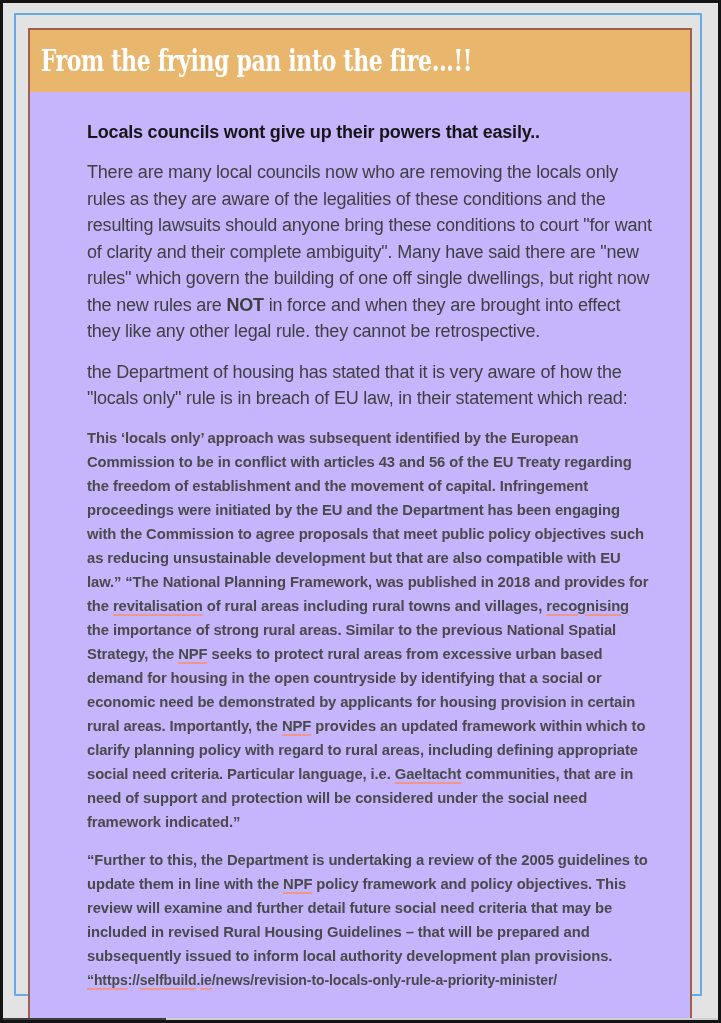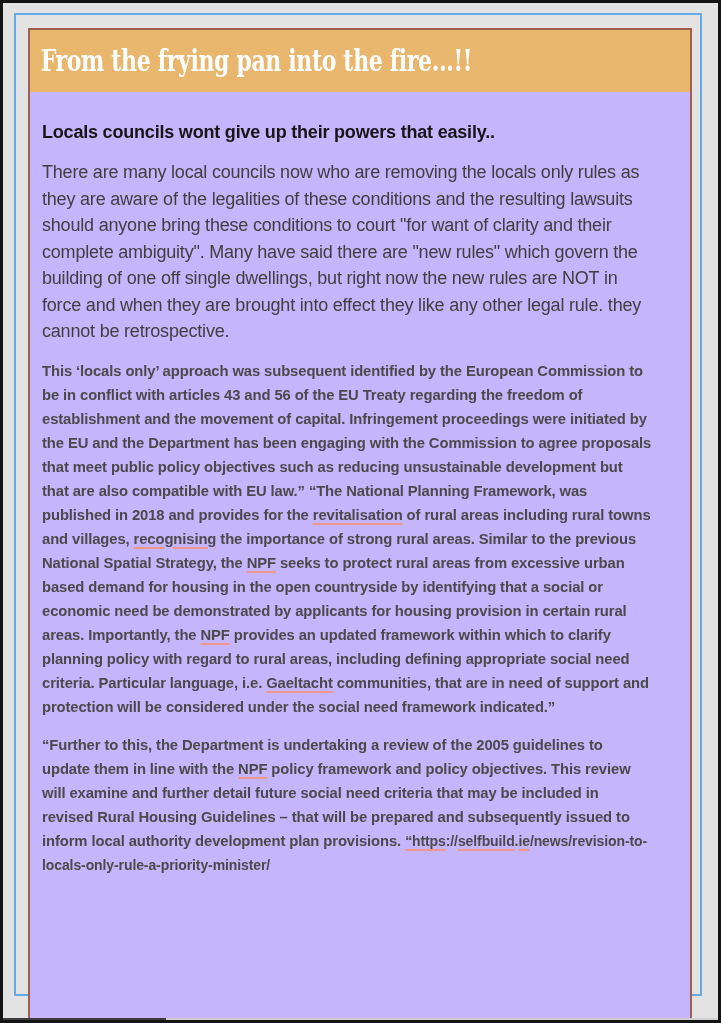--- a/index.html
+++ b/index.html
@@ -41,20 +41,21 @@
     color: #ffffff;
     white-space: nowrap;
     padding-left: 14px;
     letter-spacing: -0.5px;
     transform: scaleX(0.76);
     transform-origin: left center;
   }
   .content {
     padding: 30px 38px 0 12px;
     color: #3f3f3f;
+    margin-left: 45px;
   }
   .article-heading {
     font-size: 18px;
     font-weight: bold;
     color: #161616;
     letter-spacing: -0.2px;
     margin: 0 0 16px 0;
   }
   .para {
     margin: 0 0 14px 0;
@@ -65,21 +66,21 @@
     letter-spacing: -0.2px;
     color: #3f3f3f;
   }
   .para.quote {
     font-size: 14.8px;
     font-weight: bold;
     line-height: 24px;
     letter-spacing: -0.1px;
     color: #4a4a4a;
   }
-  .seg-bold { font-weight: normal; }
+  .seg-bold { font-weight: bold; }
   .seg-redline {
     text-decoration: underline;
     text-decoration-color: #f0978d;
     text-decoration-thickness: 2px;
     text-underline-offset: 3px;
   }
   .seg-cite {
     font-size: 14px;
     letter-spacing: -0.1px;
     color: #4a4a4a;
@@ -104,20 +105,21 @@
 
 <div class="card">
   <div class="banner">
     <div class="banner-title">From the frying pan into the fire...!!</div>
   </div>
 
   <div class="content">
     <h1 class="article-heading">Locals councils wont give up their powers that easily..</h1>
     <div>
         <p class="para body"><span>There are many local councils now who are removing the locals only rules as they are aware of the legalities of these conditions and the resulting lawsuits should anyone bring these conditions to court "for want of clarity and their complete ambiguity".  Many have said there are "new rules" which govern the building of one off single dwellings, but right now the new rules are </span><span class="seg-bold">NOT</span><span> in force and when they are brought into effect they like any other legal rule. they cannot be retrospective.</span></p>
+        <p class="para body"><span>the Department of housing has stated that it is very aware of how the "locals only" rule is in breach of EU law, in their statement which read:</span></p>
         <p class="para quote"><span>This ‘locals only’ approach was subsequent identified by the European Commission to be in conflict with articles 43 and 56 of the EU Treaty regarding the freedom of establishment and the movement of capital. Infringement proceedings were initiated by the EU and the Department has been engaging with the Commission to agree proposals that meet public policy objectives such as reducing unsustainable development but that are also compatible with EU law.”  “The National Planning Framework, was published in 2018 and provides for the </span><span class="seg-redline">revitalisation</span><span> of rural areas including rural towns and villages, </span><span class="seg-redline">recognising</span><span> the importance of strong rural areas. Similar to the previous National Spatial Strategy, the </span><span class="seg-redline">NPF</span><span> seeks to protect rural areas from excessive urban based demand for housing in the open countryside by identifying that a social or economic need be demonstrated by applicants for housing provision in certain rural areas.  Importantly, the </span><span class="seg-redline">NPF</span><span> provides an updated framework within which to clarify planning policy with regard to rural areas, including defining appropriate social need criteria. Particular language, i.e. </span><span class="seg-redline">Gaeltacht</span><span> communities, that are in need of support and protection will be considered under the social need framework indicated.”</span></p>
         <p class="para quote"><span>“Further to this, the Department is undertaking a review of the 2005 guidelines to update them in line with the </span><span class="seg-redline">NPF</span><span> policy framework and policy objectives. This review will examine and further detail future social need criteria that may be included in revised Rural Housing Guidelines – that will be prepared and subsequently issued to inform local authority development plan provisions.  </span><span class="seg-redline seg-cite">“https</span><span class="seg-cite">://</span><span class="seg-redline seg-cite">selfbuild</span><span class="seg-cite">.</span><span class="seg-redline seg-cite">ie</span><span class="seg-cite">/news/revision-to-locals-only-rule-a-priority-minister/</span></p>
       </div>
   </div>
 </div>
 
 <div class="bottom-bar">
   <div class="thumb"></div>
 </div>
 

